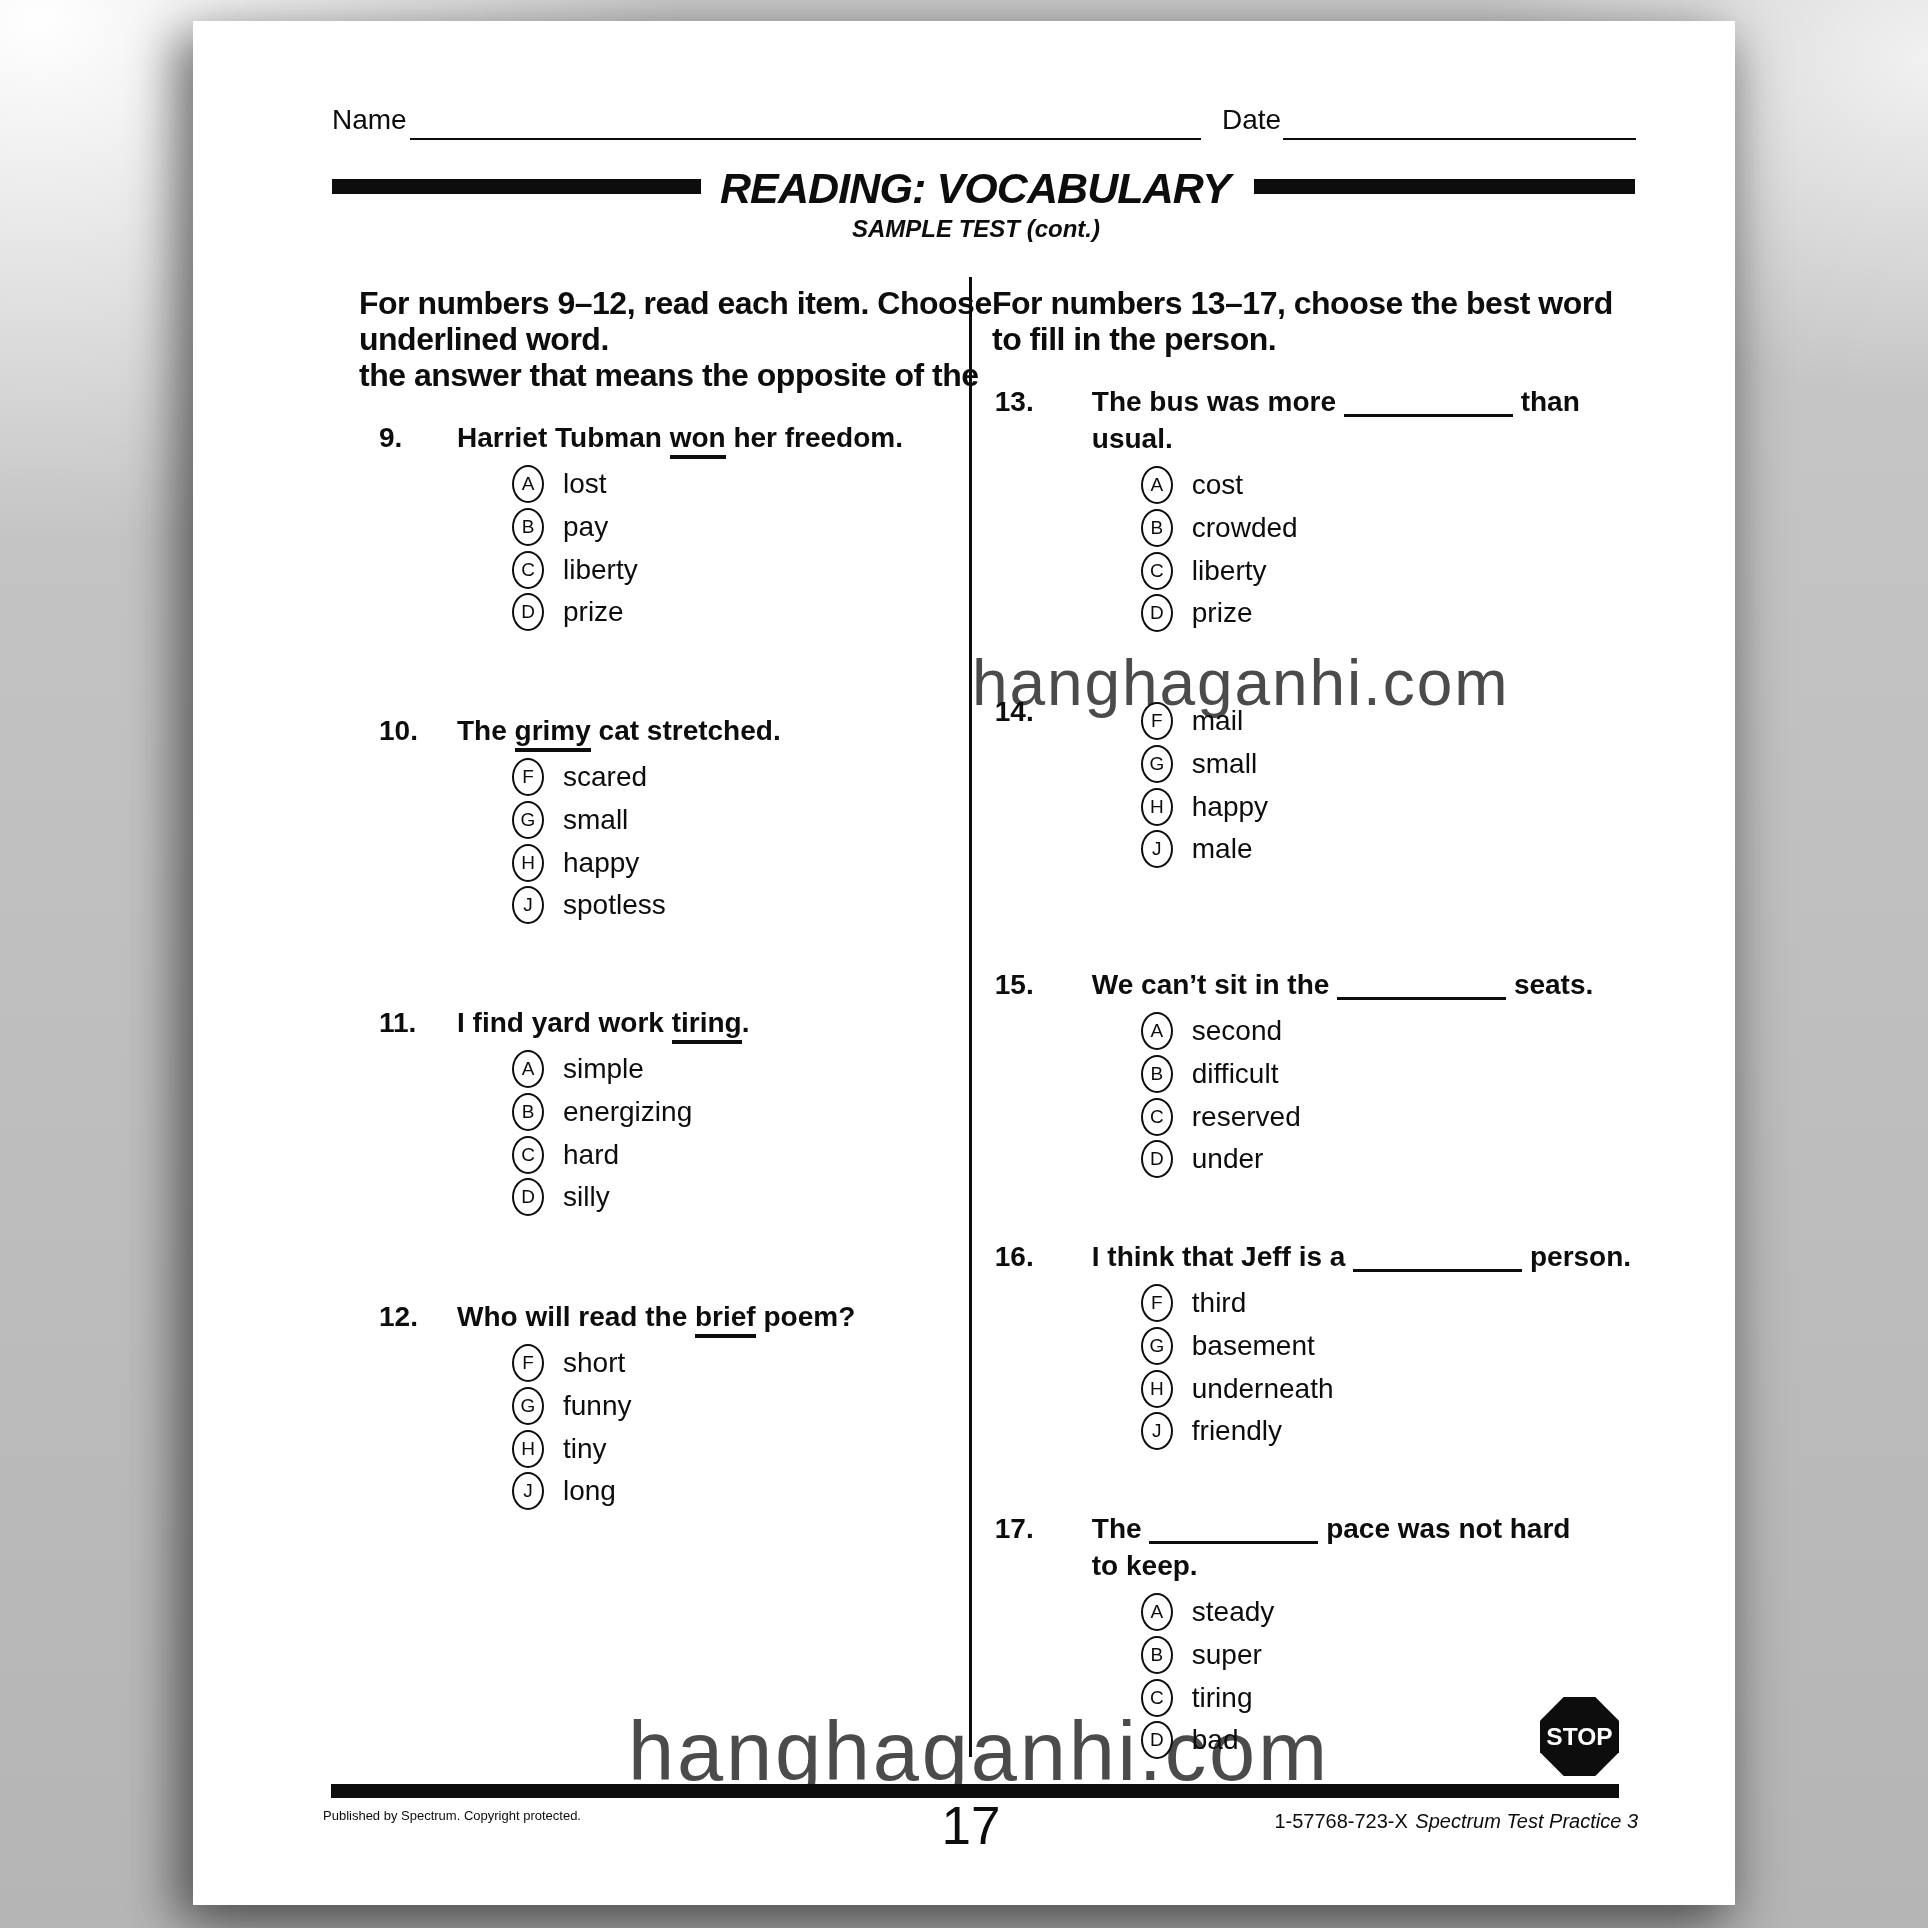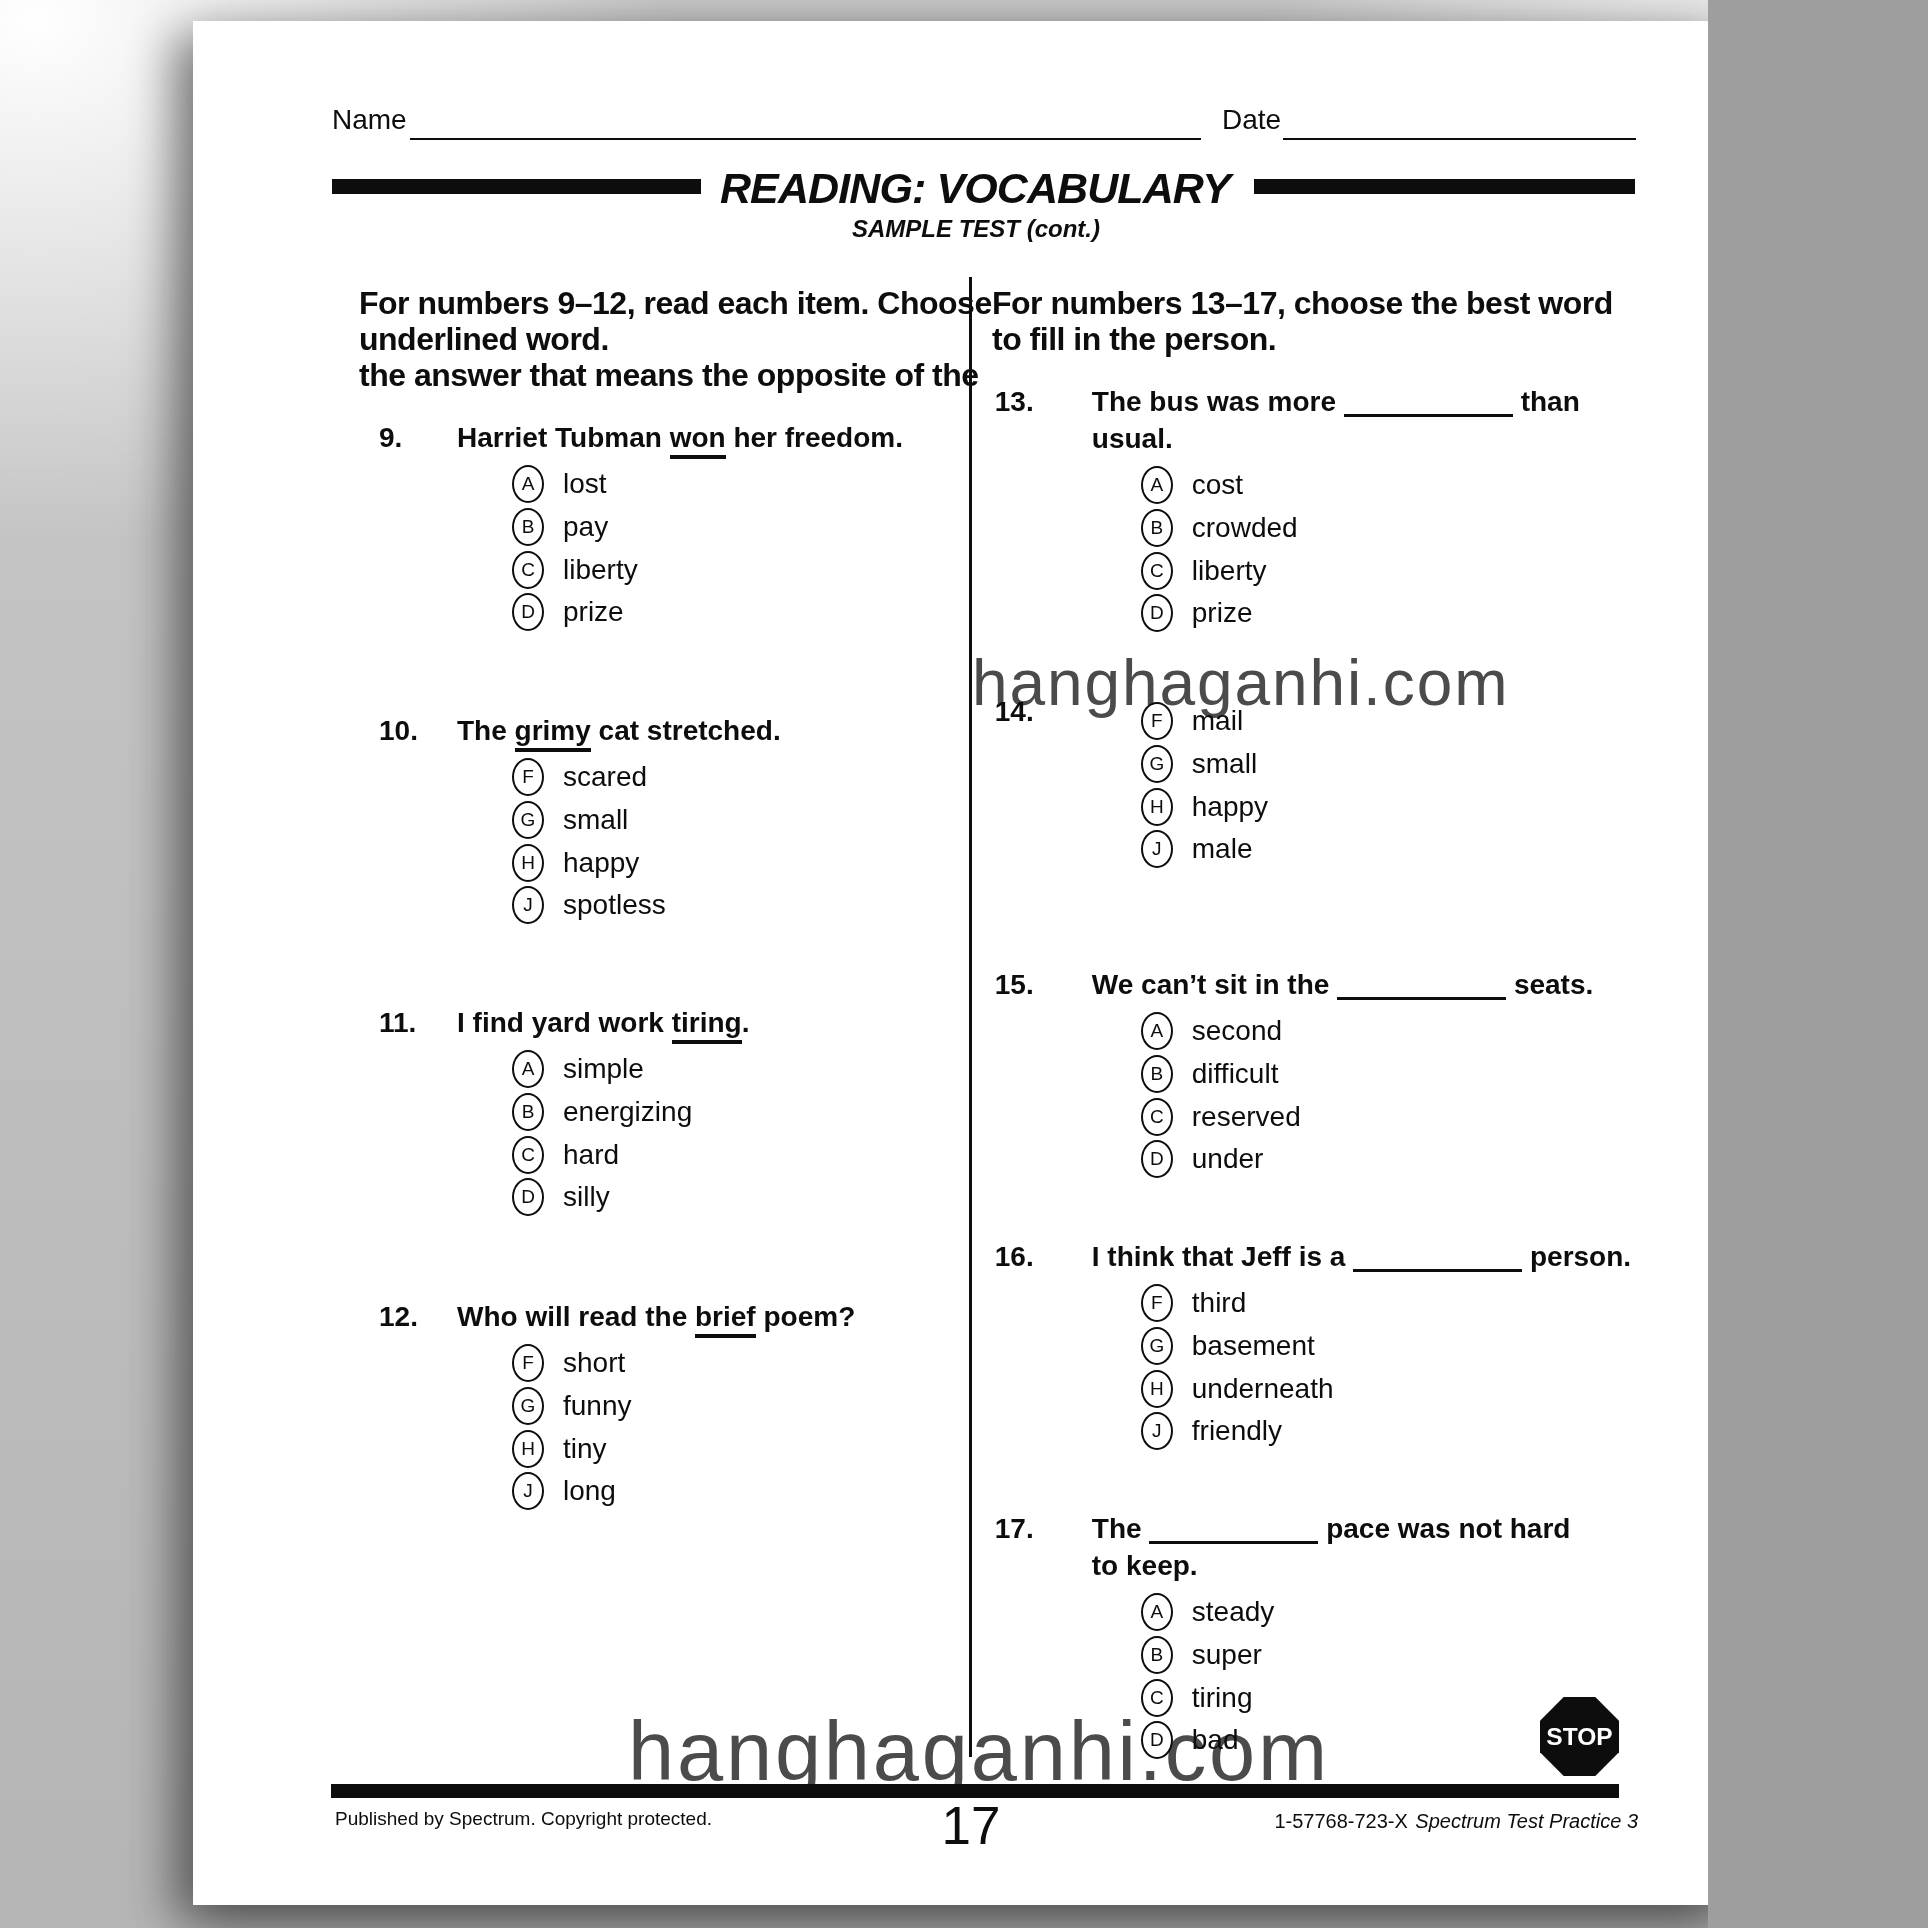--- a/index.html
+++ b/index.html
@@ -1,16 +1,16 @@
 <!DOCTYPE html>
 <html style="font-size:15px"><head>
 <meta charset="utf-8">
 <style>
   html,body{margin:0;padding:0;background:#9e9e9e;}
-  #canvas{position:relative;width:1708px;height:1928px;overflow:hidden;
+  #canvas{position:relative;width:1928px;height:1928px;overflow:hidden;
     background:
       radial-gradient(1036px 847px at 2% 1%, #ffffff 0%, rgba(255,255,255,0) 62%),
       radial-gradient(753px 565px at 100% 3%, rgba(255,255,255,.75) 0%, rgba(255,255,255,0) 60%),
       linear-gradient(#c9c9c9, #b5b5b5);
     font-family:"Liberation Sans","DejaVu Sans",sans-serif;color:#0d0d0d;}
   .page{position:absolute;left:193px;top:21px;width:1542px;height:1884px;background:#ffffff;
     box-shadow:-23.5px 14px 42px rgba(0,0,0,.30), 0 19px 52px rgba(0,0,0,.40);}
   .abs{position:absolute;}
 
   
@@ -45,21 +45,21 @@
   .wm{position:absolute;color:#4b4b4b;letter-spacing:1.9px;line-height:1;white-space:nowrap;z-index:1;margin-top:20px;}
   .wm-mid{left:779px;top:610px;font-size:64px;}
   .wm-bottom{left:435px;top:1669px;font-size:83px;letter-spacing:2.8px;}
   .col,.divider,.footer-zone{z-index:2;}
 
   
   .stop{left:1347px;top:1676px;width:79px;height:79px;background:#0d0d0d;color:#fff;
     clip-path:polygon(30% 0,70% 0,100% 30%,100% 70%,70% 100%,30% 100%,0 70%,0 30%);
     display:flex;align-items:center;justify-content:center;font-size:24.5px;font-weight:bold;z-index:3;}
   .footer-rule{left:138px;top:1763px;width:1288px;height:14px;background:#0d0d0d;z-index:3;}
-  .f-pub{left:142px;top:1787px;font-size:19px;}
+  .f-pub{left:130px;top:1787px;font-size:13px;}
   .f-page{left:778px;top:1774px;font-size:53px;transform:translateX(-50%);}
   .f-right{right:97px;top:1789px;font-size:20px;white-space:nowrap;}
   .f-series{font-style:italic;margin-left:7.5px;}
 </style>
 </head>
 <body>
 
 <div id="canvas">
   <div class="page">
 

